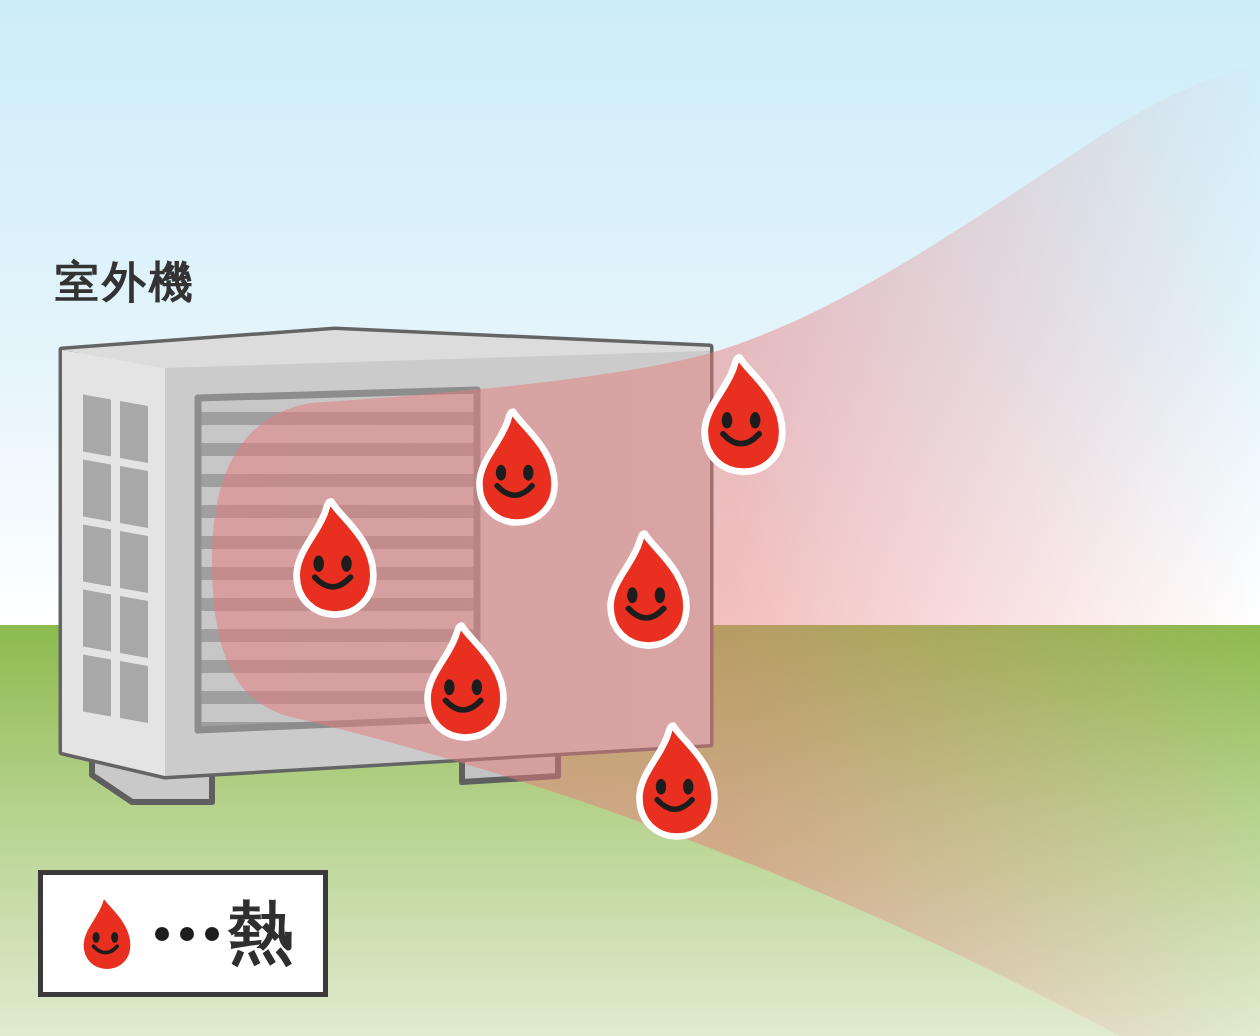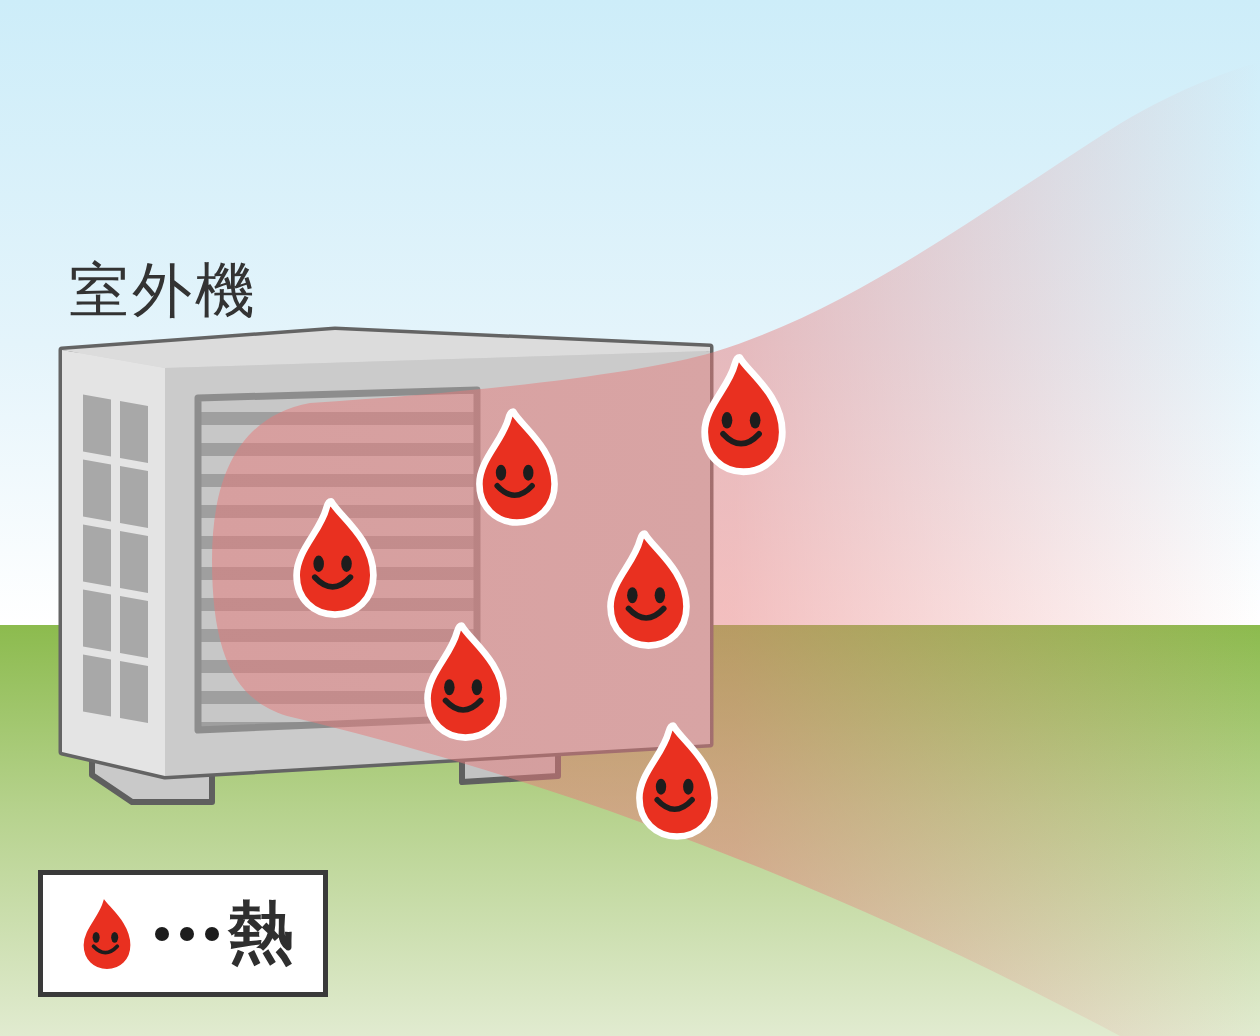--- a/index.html
+++ b/index.html
@@ -16,22 +16,22 @@
   .sky{
     position:absolute;left:0;top:0;width:1260px;height:625px;
     background:linear-gradient(to bottom,#cdedf9 0%,#e4f4fb 55%,#ffffff 100%);
   }
   .ground{
     position:absolute;left:0;top:625px;width:1260px;height:411px;
     background:linear-gradient(to bottom,#8cbb4e 0%,#b6d28d 45%,#e1ebd0 100%);
   }
   .scene{position:absolute;left:0;top:0;width:1260px;height:1036px;}
   .unit-label{
-    position:absolute;left:69px;top:258px;
-    font-size:60px;font-weight:normal;color:var(--text-color);
+    position:absolute;left:55px;top:258px;
+    font-size:44px;font-weight:bold;color:var(--text-color);
     letter-spacing:3px;line-height:1.1;
   }
   .legend{
     position:absolute;left:38px;top:870px;width:290px;height:127px;
     background:#ffffff;border:5px solid #3a3a3a;box-sizing:border-box;
     display:flex;align-items:center;
   }
   .legend-drop{width:64px;height:83px;margin-left:32px;flex:0 0 auto;}
   .legend-dots{display:flex;align-items:center;gap:11px;margin-left:16px;}
   .legend-dots span{width:14px;height:14px;border-radius:50%;background:var(--face-black);}

